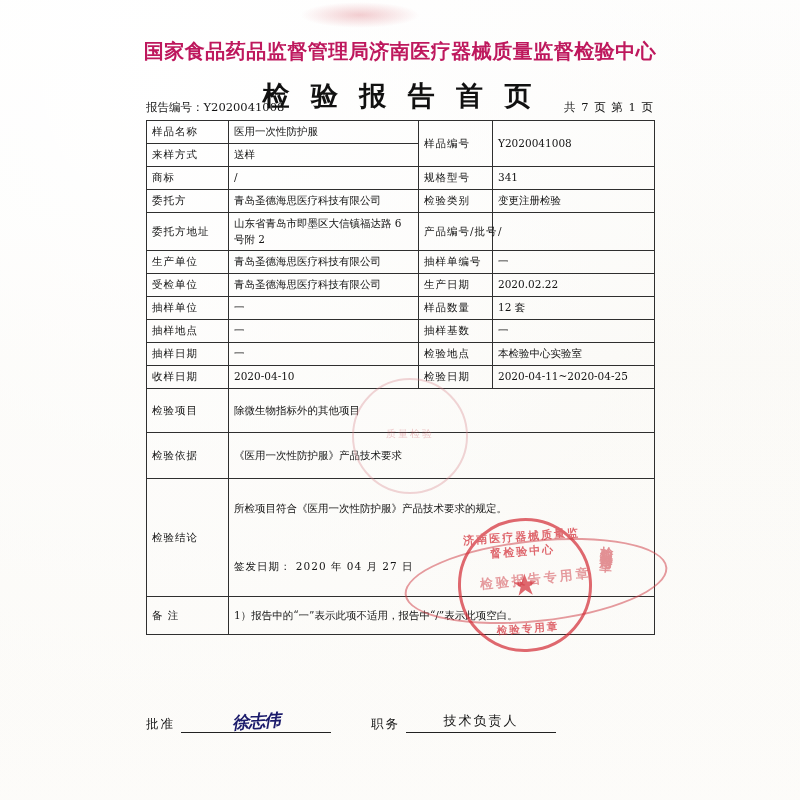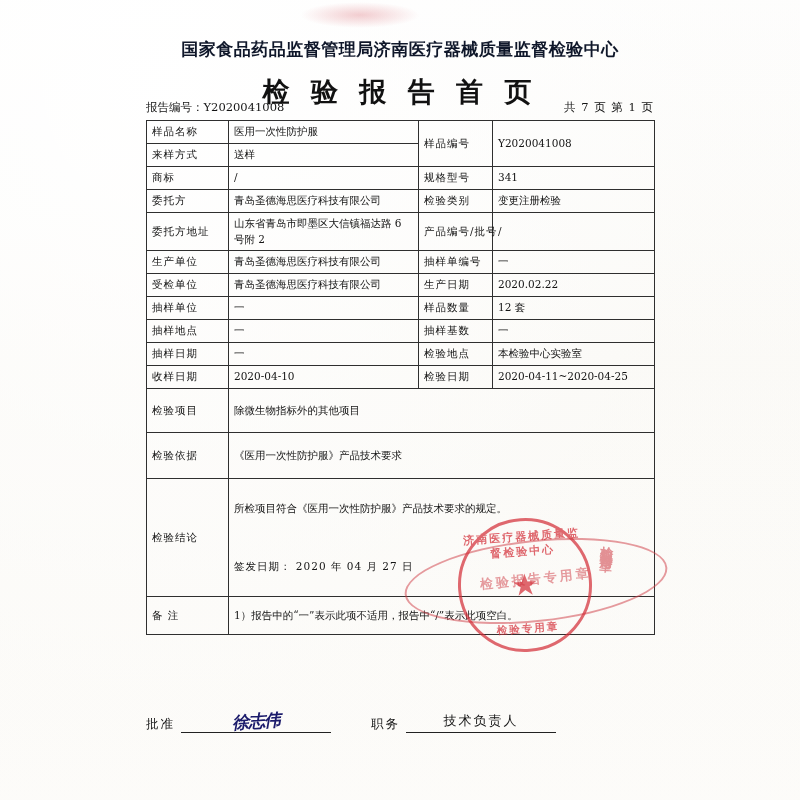--- a/index.html
+++ b/index.html
@@ -33,24 +33,24 @@
 
   .header {
     position: absolute;
     top: 38px;
     left: 0;
     width: 800px;
     text-align: center;
   }
   .org-title {
     font-family: "DejaVu Serif", "Liberation Serif", serif;
-    font-size: 17px;
+    font-size: 20px;
     font-weight: bold;
     letter-spacing: 0.5px;
-    color: #0f172a;
+    color: #be185d;
   }
   .doc-title {
     margin-top: 13px;
     font-family: "DejaVu Serif", "Liberation Serif", serif;
     font-size: 27px;
     font-weight: bold;
     letter-spacing: 6px;
     color: #111;
     text-align: center;
   }
@@ -406,20 +406,21 @@
     </span>
     <span class="foot-gap"></span>
     <span class="foot-label">职务</span>
     <span class="foot-underline wide">
       <span class="foot-value">技术负责人</span>
     </span>
   </div>
 
   <div class="stamp-smudge-top"></div>
 
+  <div class="stamp-faint-circle">质量检验</div>
 
   <div class="stamp-oval">检验报告专用章</div>
 
   <div class="stamp-red">
     <div class="arc-top">济南医疗器械质量监督检验中心</div>
     <div class="inner-star">
         <span>★</span>
       </div>
     <div class="arc-bottom">检验专用章</div>
   </div>

